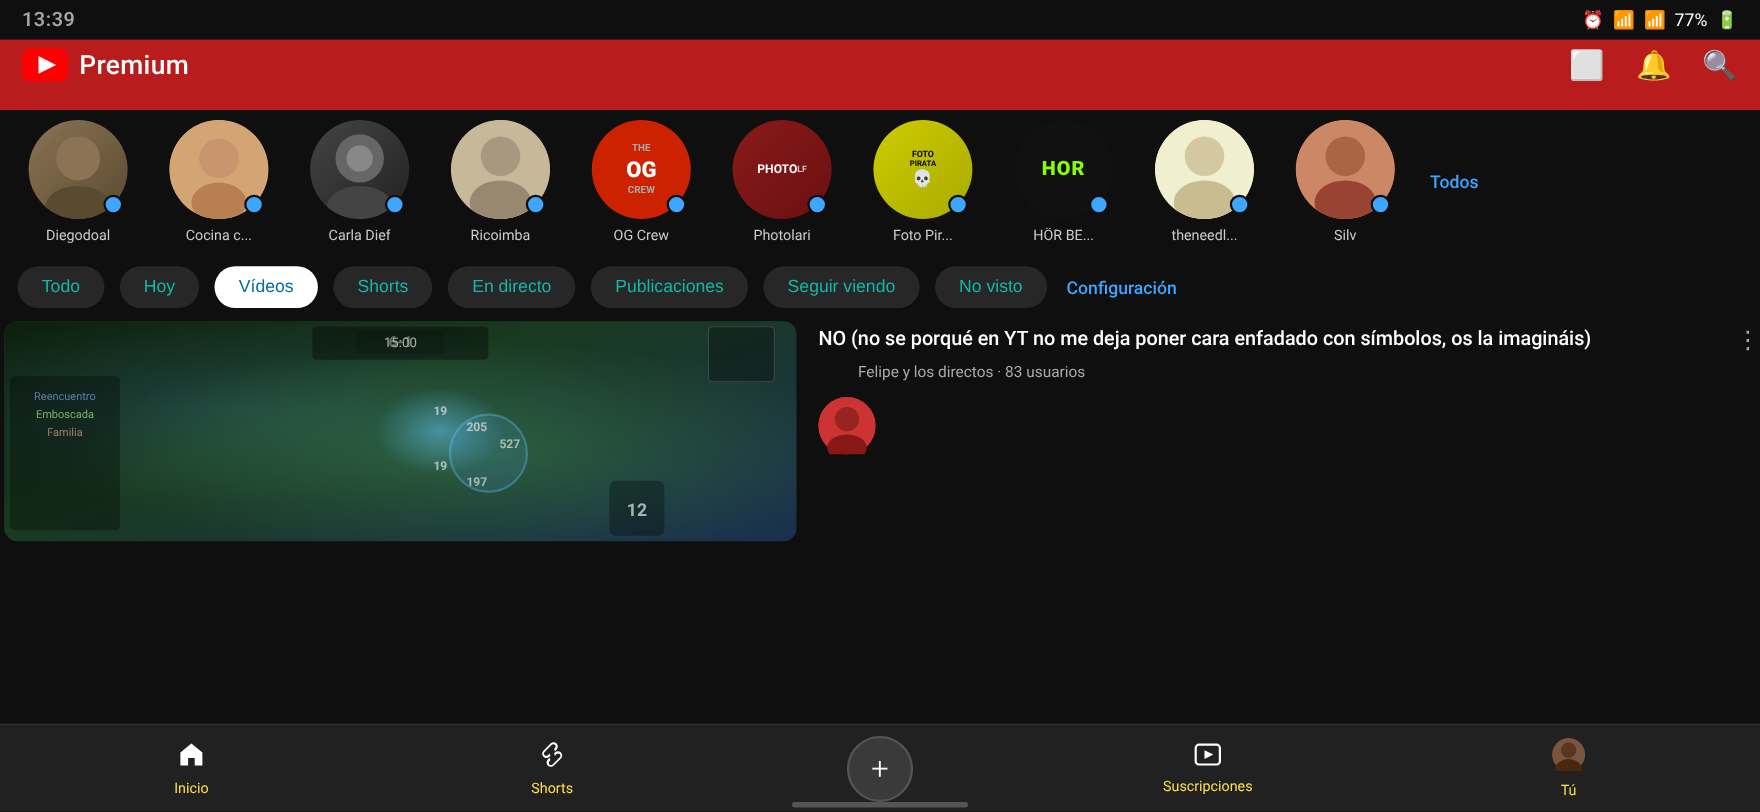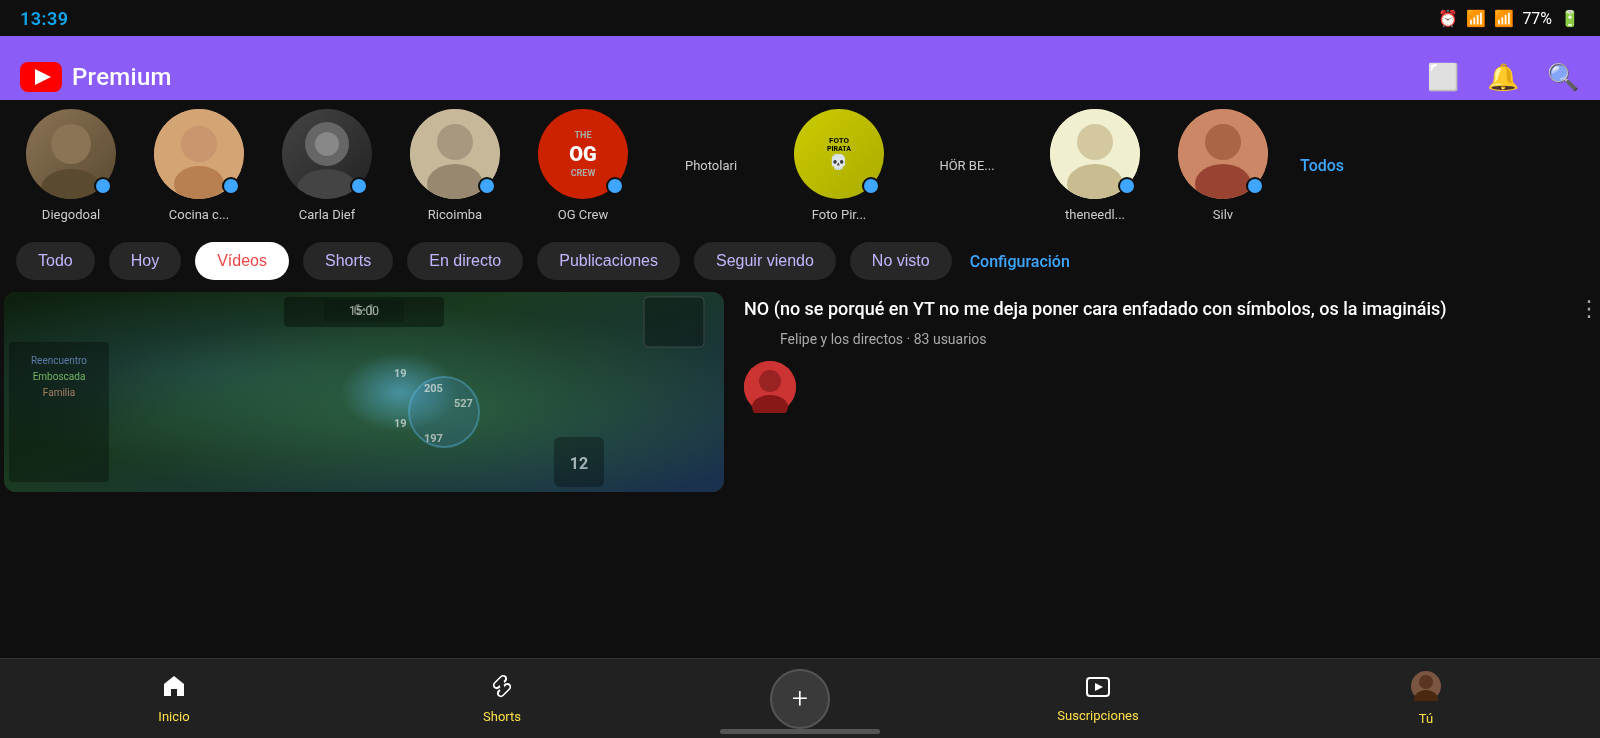--- a/index.html
+++ b/index.html
@@ -18,40 +18,40 @@
       display: flex;
       justify-content: space-between;
       align-items: center;
       padding: 6px 20px;
       height: 36px;
       background: #0f0f0f;
     }
     .status-left {
       font-size: 18px;
       font-weight: 600;
-      color: #0ea5e9;
+      color: #a3a3a3;
       letter-spacing: 0.5px;
     }
     .status-right {
       display: flex;
       align-items: center;
       gap: 8px;
       font-size: 16px;
       color: #fff;
     }
     .status-icon { font-size: 16px; }
 
     
     .top-nav {
       display: flex;
       justify-content: space-between;
-      align-items: flex-end;
+      align-items: flex-start;
       padding: 8px 20px;
       height: 64px;
-      background: #8b5cf6;
+      background: #b91c1c;
     }
     .logo-area {
       display: flex;
       align-items: center;
       gap: 10px;
     }
     .yt-logo {
       width: 42px;
       height: 30px;
       background: #ff0000;
@@ -153,30 +153,30 @@
       display: flex;
       align-items: center;
       padding: 6px 16px;
       gap: 14px;
       height: 62px;
     }
     .filter-pill {
       padding: 10px 22px;
       border-radius: 24px;
       background: #272727;
-      color: #c4b5fd;
+      color: #14b8a6;
       font-size: 16px;
       font-weight: 500;
       cursor: pointer;
       white-space: nowrap;
       border: none;
     }
     .filter-pill.active {
       background: #fff;
-      color: #ef4444;
+      color: #0369a1;
     }
     .filter-config {
       color: #3ea6ff;
       font-size: 16px;
       font-weight: 500;
       cursor: pointer;
       margin-left: 4px;
       white-space: nowrap;
     }
     .video-thumbnail {
@@ -417,36 +417,49 @@
         <span style="font-size:20px; font-weight:900; color:#fff;">OG</span>
         <span style="font-size:9px; color:#aaa;">CREW</span>
       </div>
       <div class="channel-dot"></div>
     </div>
     <span class="channel-name">OG Crew</span>
   </div>
 
 
   <div class="channel-item">
+    <div class="channel-avatar-wrap">
+      <div class="channel-avatar av-photo" style="font-size:11px; font-weight:bold; text-align:center; padding:5px;">
+        <span>PHOTO</span>
+        <span style="font-size:8px; color:#ccc;">LF</span>
+      </div>
+      <div class="channel-dot"></div>
+    </div>
     <span class="channel-name">Photolari</span>
   </div>
 
   <div class="channel-item">
     <div class="channel-avatar-wrap">
       <div class="channel-avatar av-fotopirata" style="font-size:9px; font-weight:bold; color:#000; text-align:center; padding:4px; flex-direction:column;">
         <span style="font-size:8px;">FOTO</span>
         <span style="font-size:7px;">PIRATA</span>
         <span style="font-size:15px;">💀</span>
       </div>
       <div class="channel-dot"></div>
     </div>
     <span class="channel-name">Foto Pir...</span>
   </div>
 
   <div class="channel-item">
+    <div class="channel-avatar-wrap">
+      <div class="channel-avatar av-hor" style="font-size:18px; font-weight:900; color:#88ff00; letter-spacing:1px;">
+        HOR
+      </div>
+      <div class="channel-dot"></div>
+    </div>
     <span class="channel-name">HÖR BE...</span>
   </div>
 
   <div class="channel-item">
     <div class="channel-avatar-wrap">
       <div class="channel-avatar av-theneedl">
         <svg width="90" height="90" viewBox="0 0 90 90">
             <circle cx="45" cy="45" r="45" fill="#f0f0d0"></circle>
             <circle cx="45" cy="33" r="18" fill="#d4c8a0"></circle>
             <ellipse cx="45" cy="75" rx="28" ry="20" fill="#c8bc90"></ellipse>

